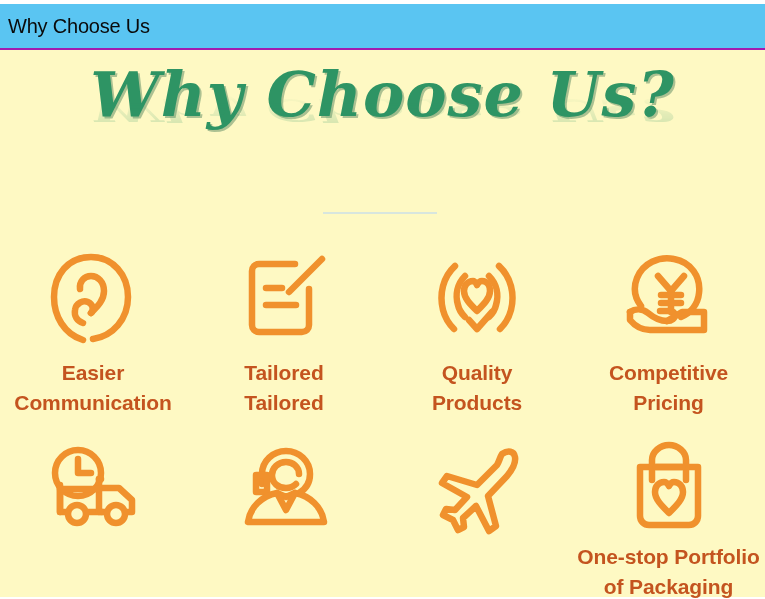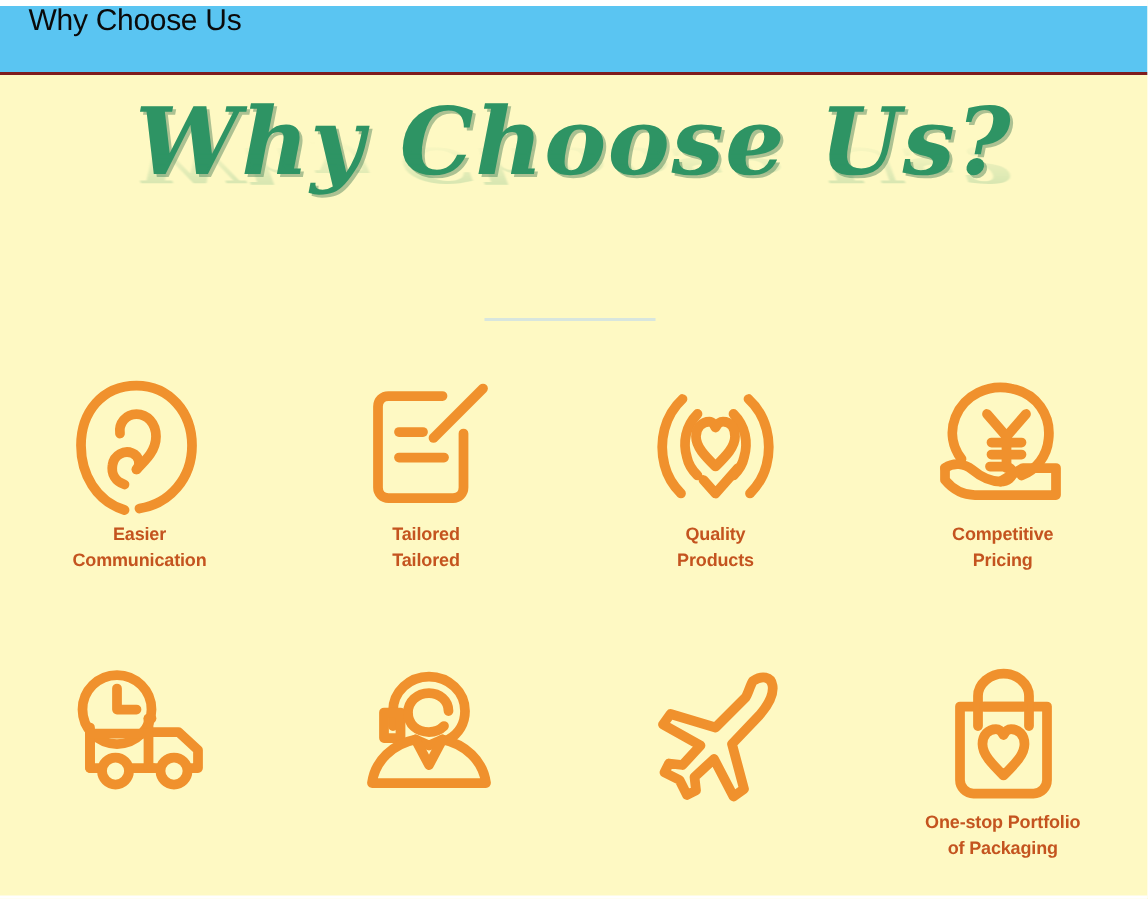--- a/index.html
+++ b/index.html
@@ -22,24 +22,24 @@
     height: 599px;
     background: #ffffff;
   }
   #titlebar-spacer {
     height: 4px;
     background: #ffffff;
   }
   #titlebar {
     height: 46px;
     background: #5ac5f2;
-    border-bottom: 2px solid #7f1d1d;
-    display: flex;
-    align-items: flex-start;
-    padding-left: 19px;
+    border-bottom: 2px solid #a21caf;
+    display: flex;
+    align-items: center;
+    padding-left: 8px;
   }
   #titlebar-title {
     font-family: "Liberation Sans", sans-serif;
     font-size: 20px;
     font-weight: 400;
     color: #0a0a0a;
     letter-spacing: -0.2px;
     line-height: 1;
   }
 
@@ -124,23 +124,24 @@
   .feature-icon {
     height: 100px;
     display: flex;
     align-items: center;
     justify-content: center;
     margin-top: 22px;
   }
   .feature-icon svg { display: block; }
 
   .feature-label {
+    margin-top: 10px;
     text-align: center;
     font-family: "Liberation Sans", sans-serif;
-    font-size: 12px;
+    font-size: 21px;
     font-weight: bold;
     color: #c4541f;
     line-height: 1.42;
     letter-spacing: -0.1px;
   }
   .feature-label .l2 { display: block; }
 </style>
 </head>
 <body>
 

